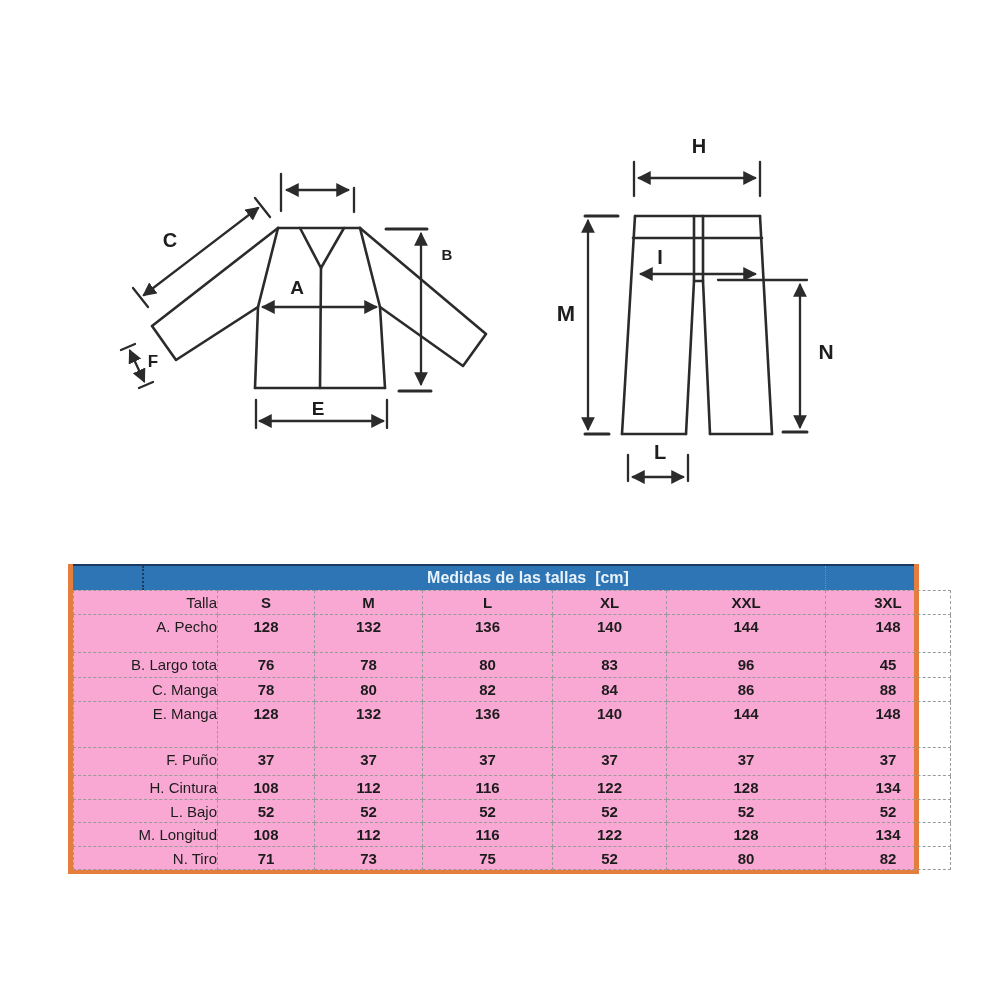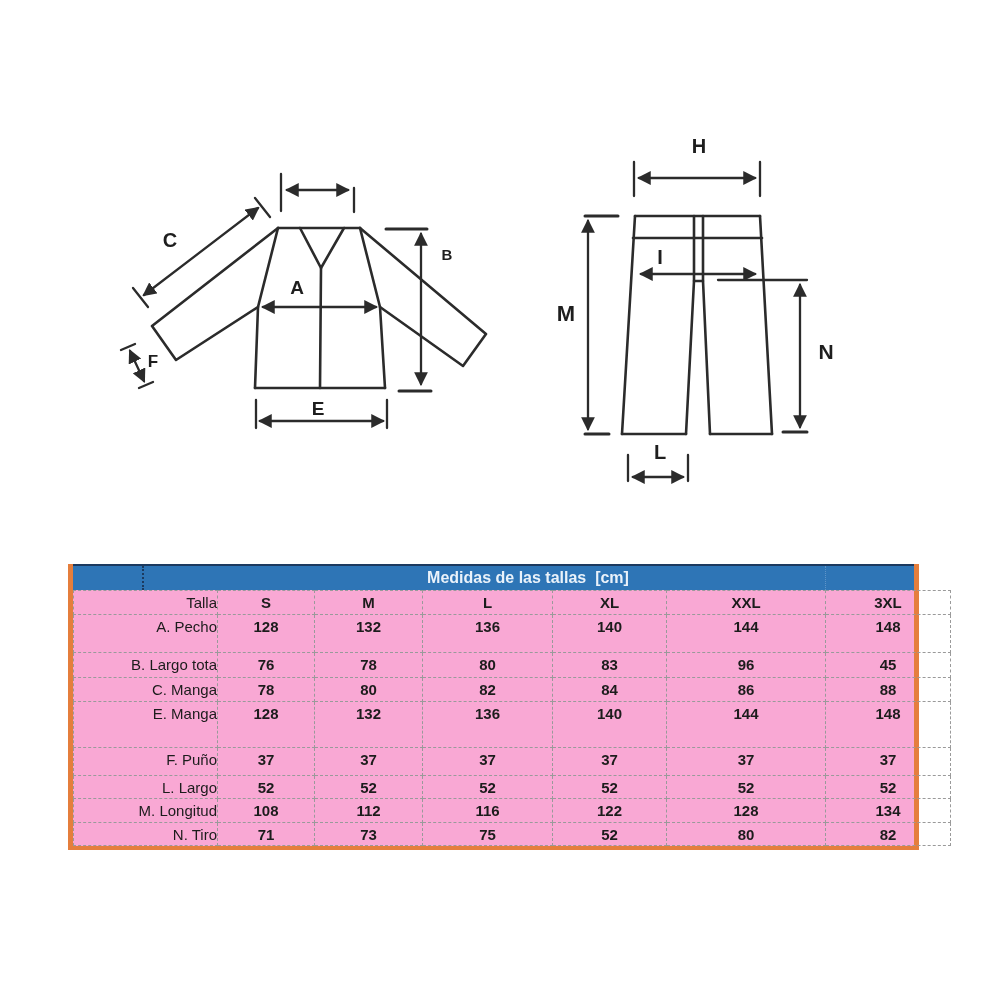--- a/index.html
+++ b/index.html
@@ -211,22 +211,31 @@
         </tr>
         <tr class="h28">
           <td class="lbl">F. Puño</td>
           <td class="val">37</td>
           <td class="val">37</td>
           <td class="val">37</td>
           <td class="val">37</td>
           <td class="val">37</td>
           <td class="val">37</td>
         </tr>
+        <tr class="h24">
+          <td class="lbl">H. Cintura</td>
+          <td class="val">108</td>
+          <td class="val">112</td>
+          <td class="val">116</td>
+          <td class="val">122</td>
+          <td class="val">128</td>
+          <td class="val">134</td>
+        </tr>
         <tr class="h23">
-          <td class="lbl">L. Largo</td>
+          <td class="lbl">L. Bajo</td>
           <td class="val">52</td>
           <td class="val">52</td>
           <td class="val">52</td>
           <td class="val">52</td>
           <td class="val">52</td>
           <td class="val">52</td>
         </tr>
         <tr class="h24">
           <td class="lbl">M. Longitud</td>
           <td class="val">108</td>

